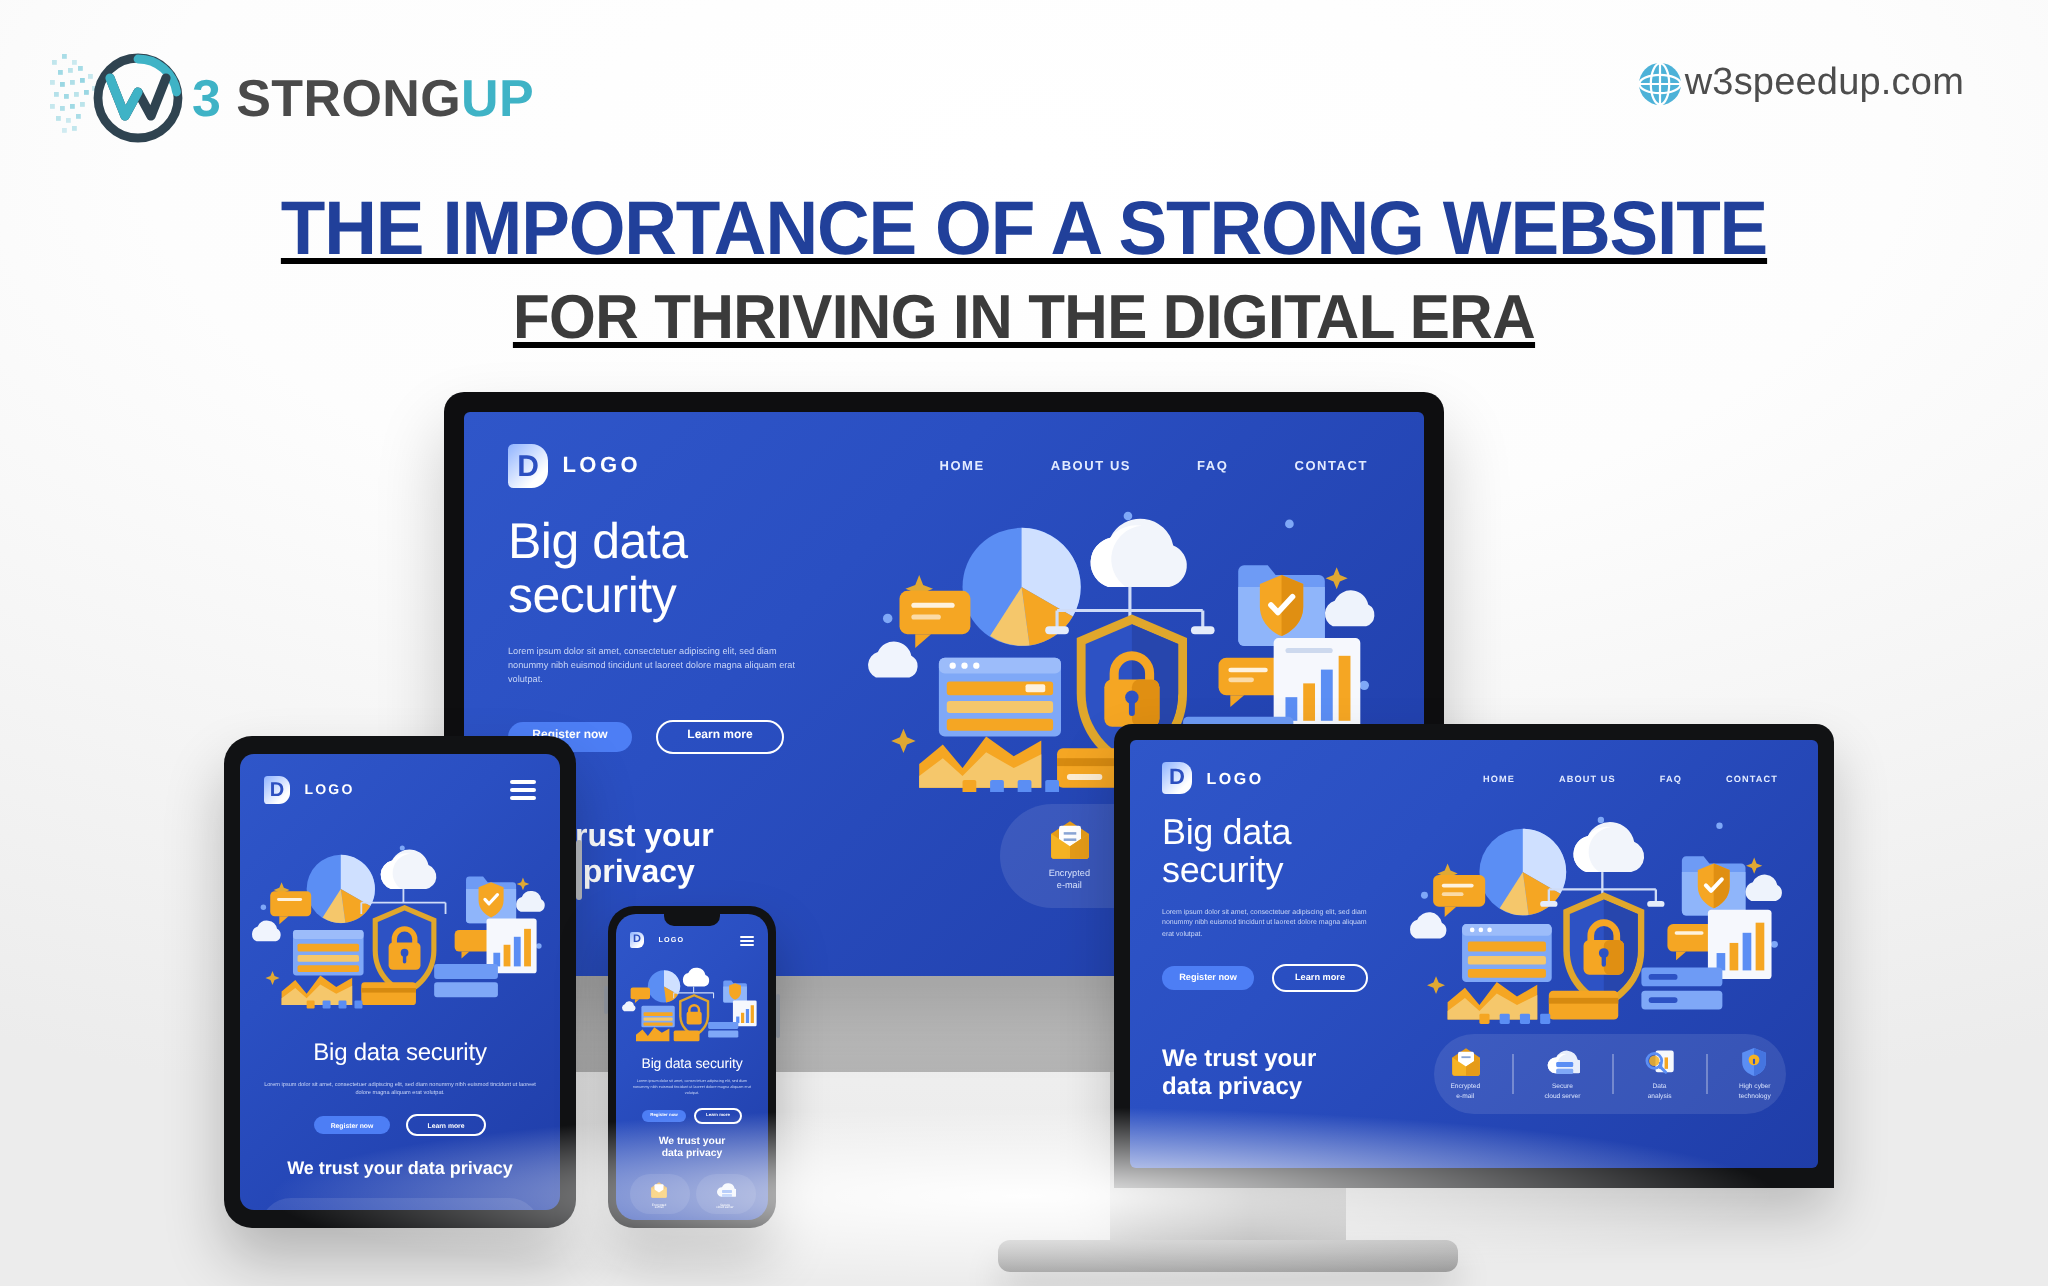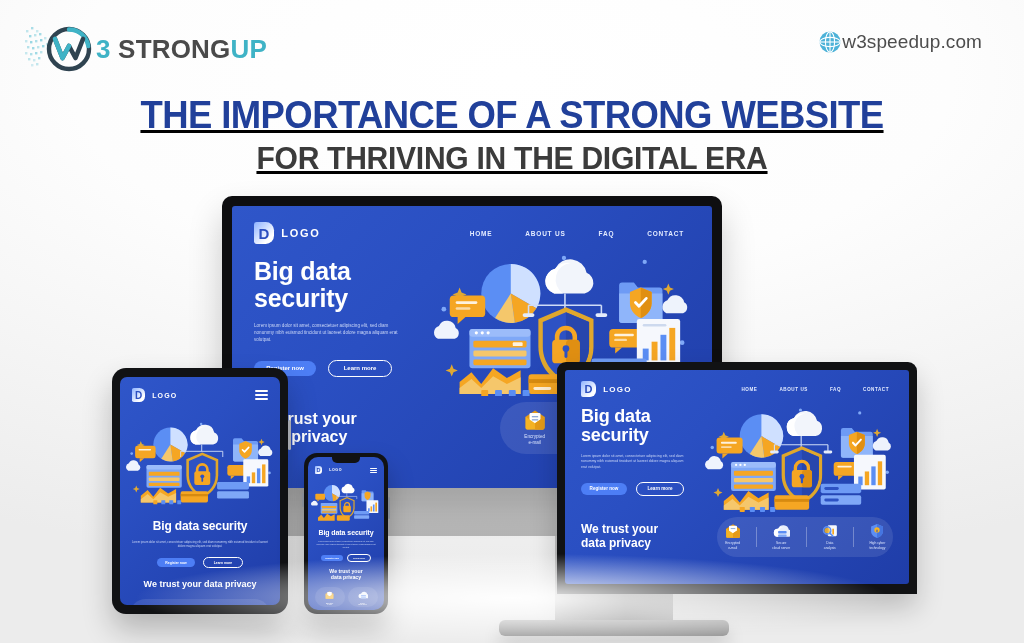--- a/index.html
+++ b/index.html
@@ -52,21 +52,21 @@
     border-radius:.18em .55em .55em .18em;
     display:flex;align-items:center;justify-content:center;
     color:#2c4fc0;font-weight:700;
   }
   .logo-word{font-weight:700;letter-spacing:.16em;color:#fff;}
   .nav-links{display:flex;}
   .nav-links span{letter-spacing:.12em;color:#e3ebff;font-weight:600;}
   .burger{display:flex;flex-direction:column;justify-content:space-between;}
   .burger i{display:block;background:#fff;border-radius:2px;}
 
-  .scr-h1{font-weight:700;line-height:1.06;letter-spacing:-.01em;}
+  .scr-h1{font-weight:400;line-height:1.06;letter-spacing:-.01em;}
   .scr-p{color:#c9d6f7;line-height:1.5;}
   .btn-row{display:flex;align-items:center;}
   .btn-fill{background:#4d7ef5;color:#fff;border-radius:999px;display:flex;align-items:center;justify-content:center;font-weight:600;white-space:nowrap;}
   .btn-out{border:1px solid #ffffff;color:#fff;border-radius:999px;display:flex;align-items:center;justify-content:center;font-weight:600;white-space:nowrap;}
   .scr-h2{font-weight:700;line-height:1.15;}
 
   .feat-pill{
     background:rgba(255,255,255,.10);
     border-radius:999px;display:flex;align-items:center;justify-content:space-around;
   }

